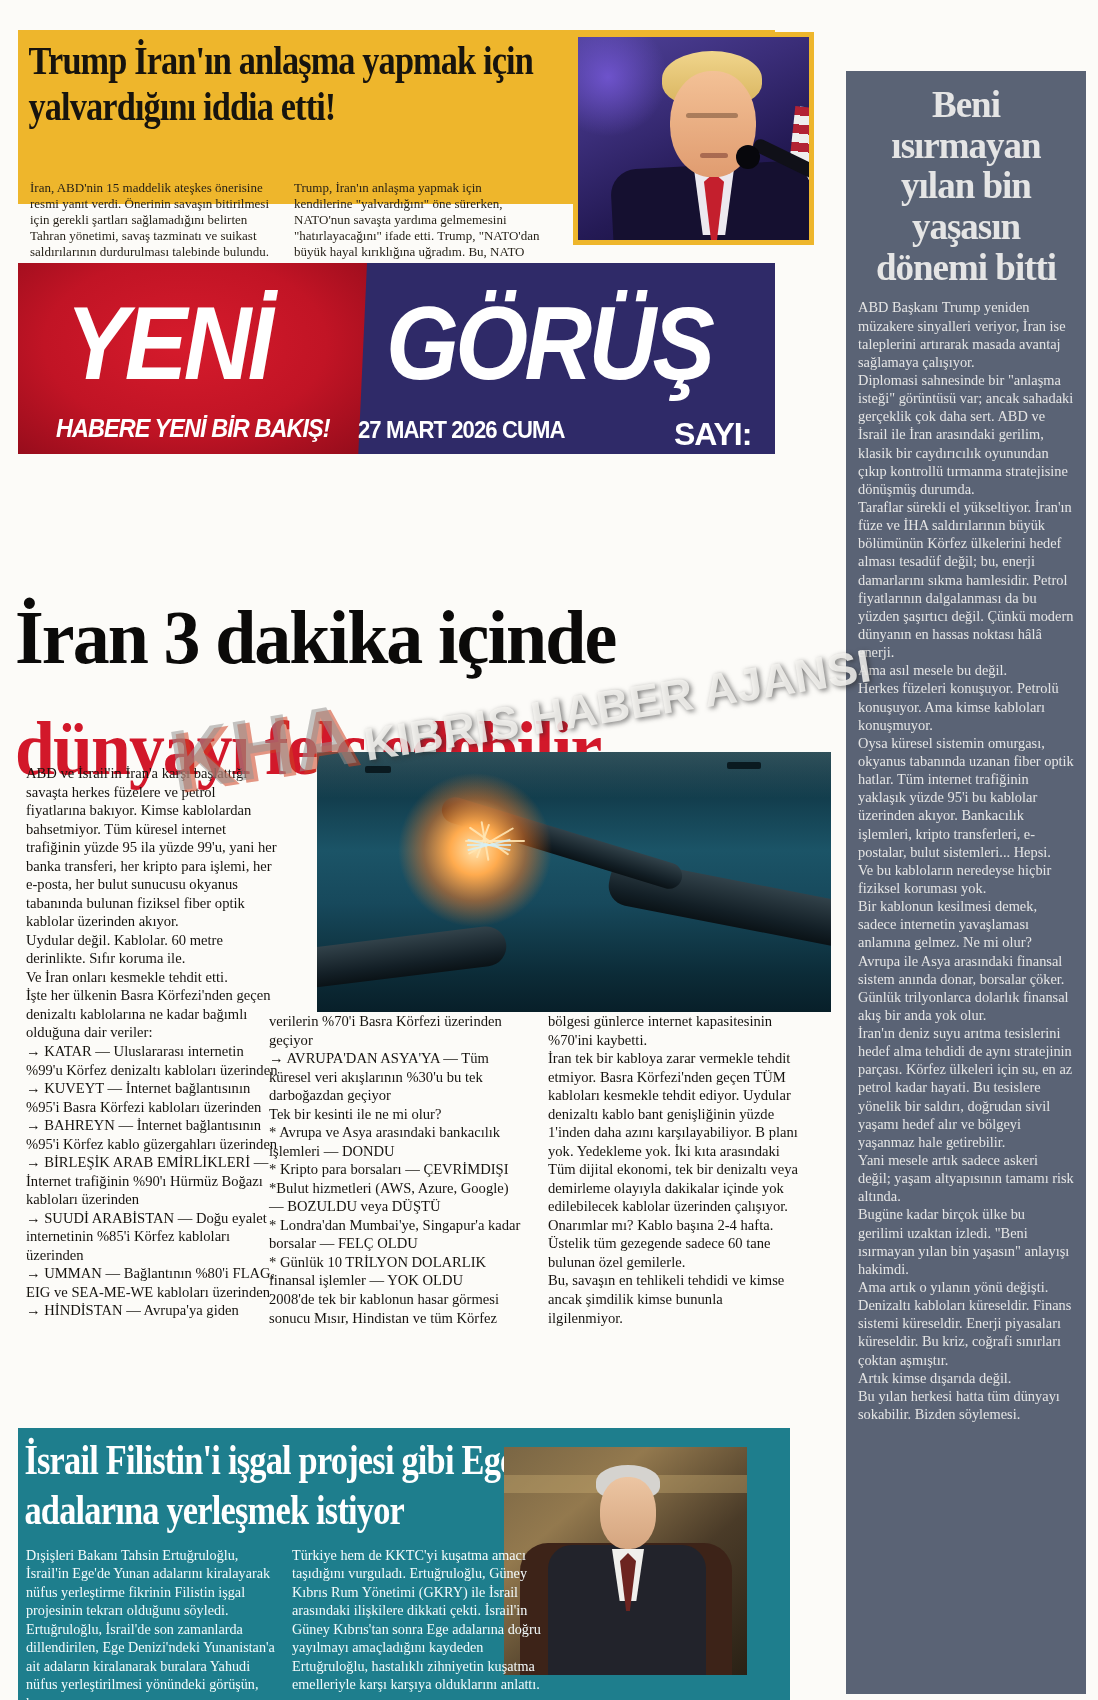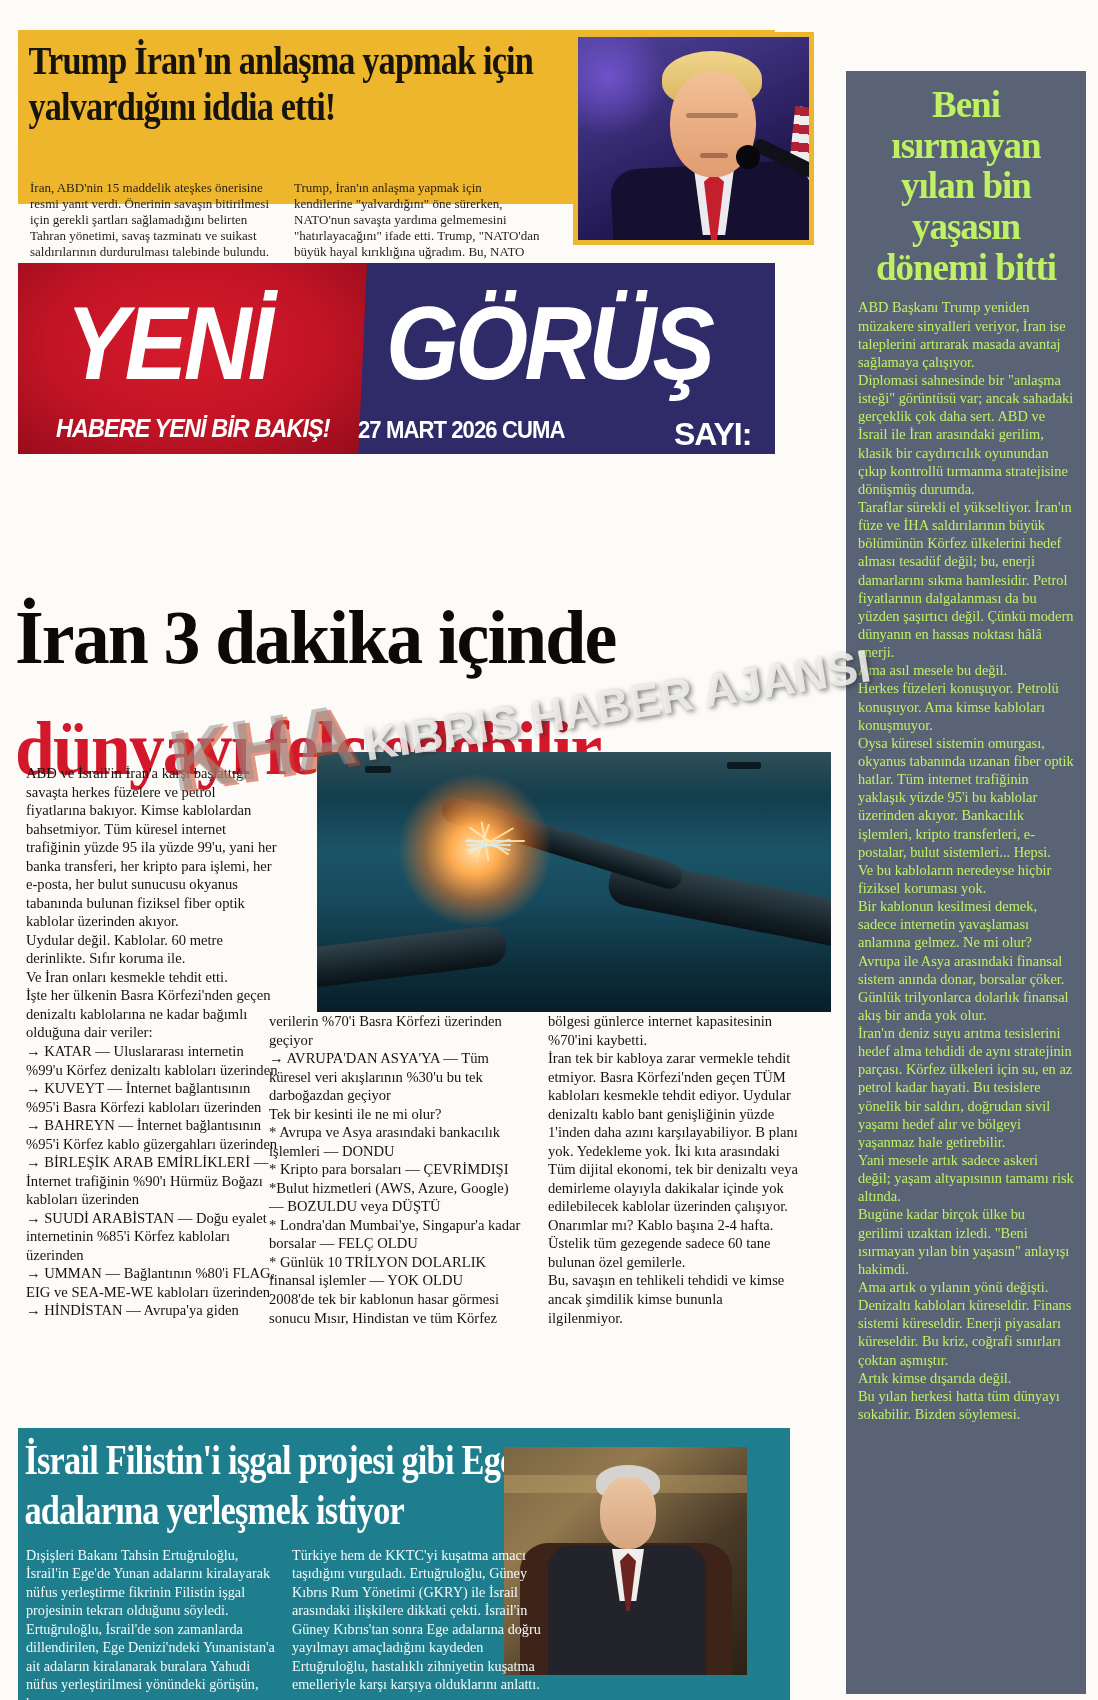--- a/index.html
+++ b/index.html
@@ -34,21 +34,21 @@
         clip-path:polygon(50% 0,100% 12%,62% 100%,38% 100%,0 12%);}
   .tp-mic{position:absolute;left:172px;top:118px;width:86px;height:14px;background:#101018;
         border-radius:7px;transform:rotate(26deg);}
   .tp-michead{position:absolute;left:158px;top:108px;width:24px;height:24px;background:#07070c;border-radius:50%;}
 
   
   .editorial{position:absolute;left:846px;top:16px;width:240px;height:1678px;}
   .ed-label{background:#d9d8d3;border-top:9px solid #141419;color:#0c0c11;
         font-family:"Liberation Sans",sans-serif;font-weight:bold;font-size:23px;
         padding:5px 10px 7px;margin-right:7px;letter-spacing:.5px;}
-  .ed-body{position:absolute;left:0;right:0;top:55px;bottom:0;background:#5a6375;color:#bef264;
+  .ed-body{position:absolute;left:0;right:0;top:55px;bottom:0;background:#5a6375;color:#e5e5e5;
         padding:10px 12px 4px;box-sizing:border-box;}
   .ed-title{margin:4px 0 10px;font-size:37px;line-height:1.1;text-align:center;font-weight:bold;letter-spacing:-1px;}
   .ed-text{font-size:14.4px;line-height:1.26;white-space:pre-line;}
 
   
   .masthead{position:absolute;left:18px;top:263px;width:757px;height:191px;background:#2f2a68;overflow:hidden;}
   .mh-red{position:absolute;left:0;top:0;width:349px;height:191px;
         background:radial-gradient(ellipse at 48% 42%,#d61b2c 0%,#c11425 55%,#930c1b 100%);
         clip-path:polygon(0 0,100% 0,97.5% 100%,0 100%);}
   .mh-word{position:absolute;font-family:"Liberation Sans",sans-serif;font-weight:bold;font-style:italic;

